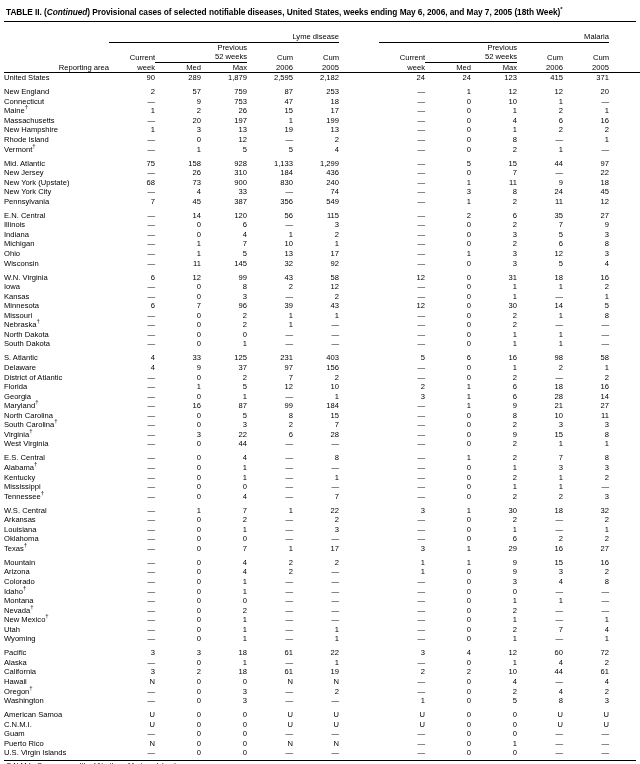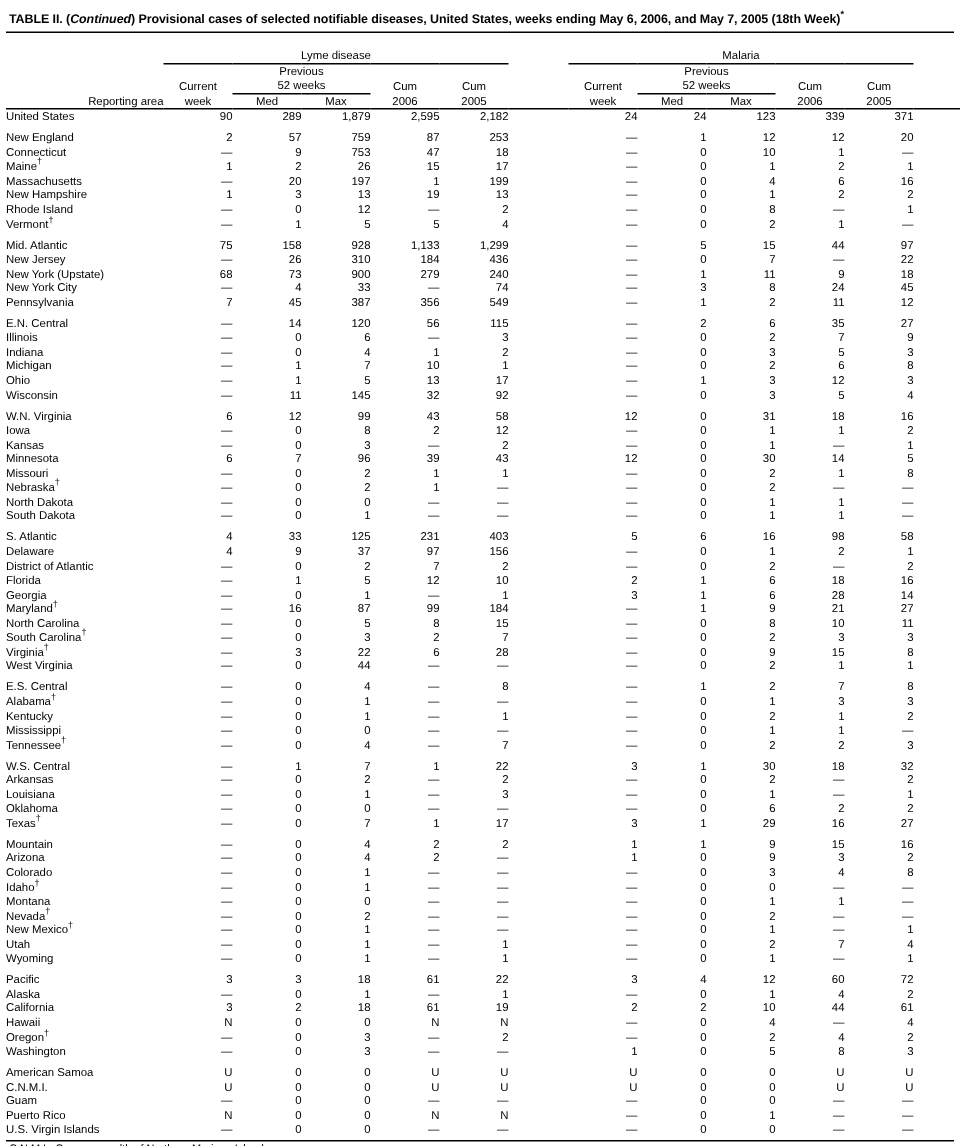--- a/index.html
+++ b/index.html
@@ -52,21 +52,21 @@
 
   col.c-area  { width: 105px; }
   col.c-n     { width: 46px;  }
   col.c-gap   { width: 40px;  }
   col.c-tail  { width: 45px;  }
 
   td.num { text-align: right; padding-right: 9px; }
   td.area { text-align: left; padding-left: 2px; }
 
   
-  .hdr td { text-align: center; font-size: 7.6px; line-height: 9.6px; }
+  .hdr td { text-align: right; font-size: 7.6px; line-height: 9.6px; }
   .disease-name { font-size: 7.6px; }
   .rule-bottom  { border-bottom: 0.9px solid #000; }
   .spacer-row td { height: 10px; }
 
   tr.rowgap td { height: 4.5px; line-height: 4.5px; font-size: 0; }
 
   .bold td { font-weight: bold; }
   .headrule td { border-bottom: 1.1px solid #000; }
 
   .thickline {
@@ -167,21 +167,21 @@
           <td class="area">United States</td>
           <td class="num">90</td>
           <td class="num">289</td>
           <td class="num">1,879</td>
           <td class="num">2,595</td>
           <td class="num">2,182</td>
           <td></td>
           <td class="num">24</td>
           <td class="num">24</td>
           <td class="num">123</td>
-          <td class="num">339</td>
+          <td class="num">415</td>
           <td class="num">371</td>
           <td></td>
         </tr>
         <tr class="rowgap">
           <td colspan="13"></td>
         </tr>
         <tr class="datarow bold">
           <td class="area">New England</td>
           <td class="num">2</td>
           <td class="num">57</td>
@@ -317,21 +317,21 @@
           <td class="num">7</td>
           <td class="num">—</td>
           <td class="num">22</td>
           <td></td>
         </tr>
         <tr class="datarow">
           <td class="area">New York (Upstate)</td>
           <td class="num">68</td>
           <td class="num">73</td>
           <td class="num">900</td>
-          <td class="num">279</td>
+          <td class="num">830</td>
           <td class="num">240</td>
           <td></td>
           <td class="num">—</td>
           <td class="num">1</td>
           <td class="num">11</td>
           <td class="num">9</td>
           <td class="num">18</td>
           <td></td>
         </tr>
         <tr class="datarow">

